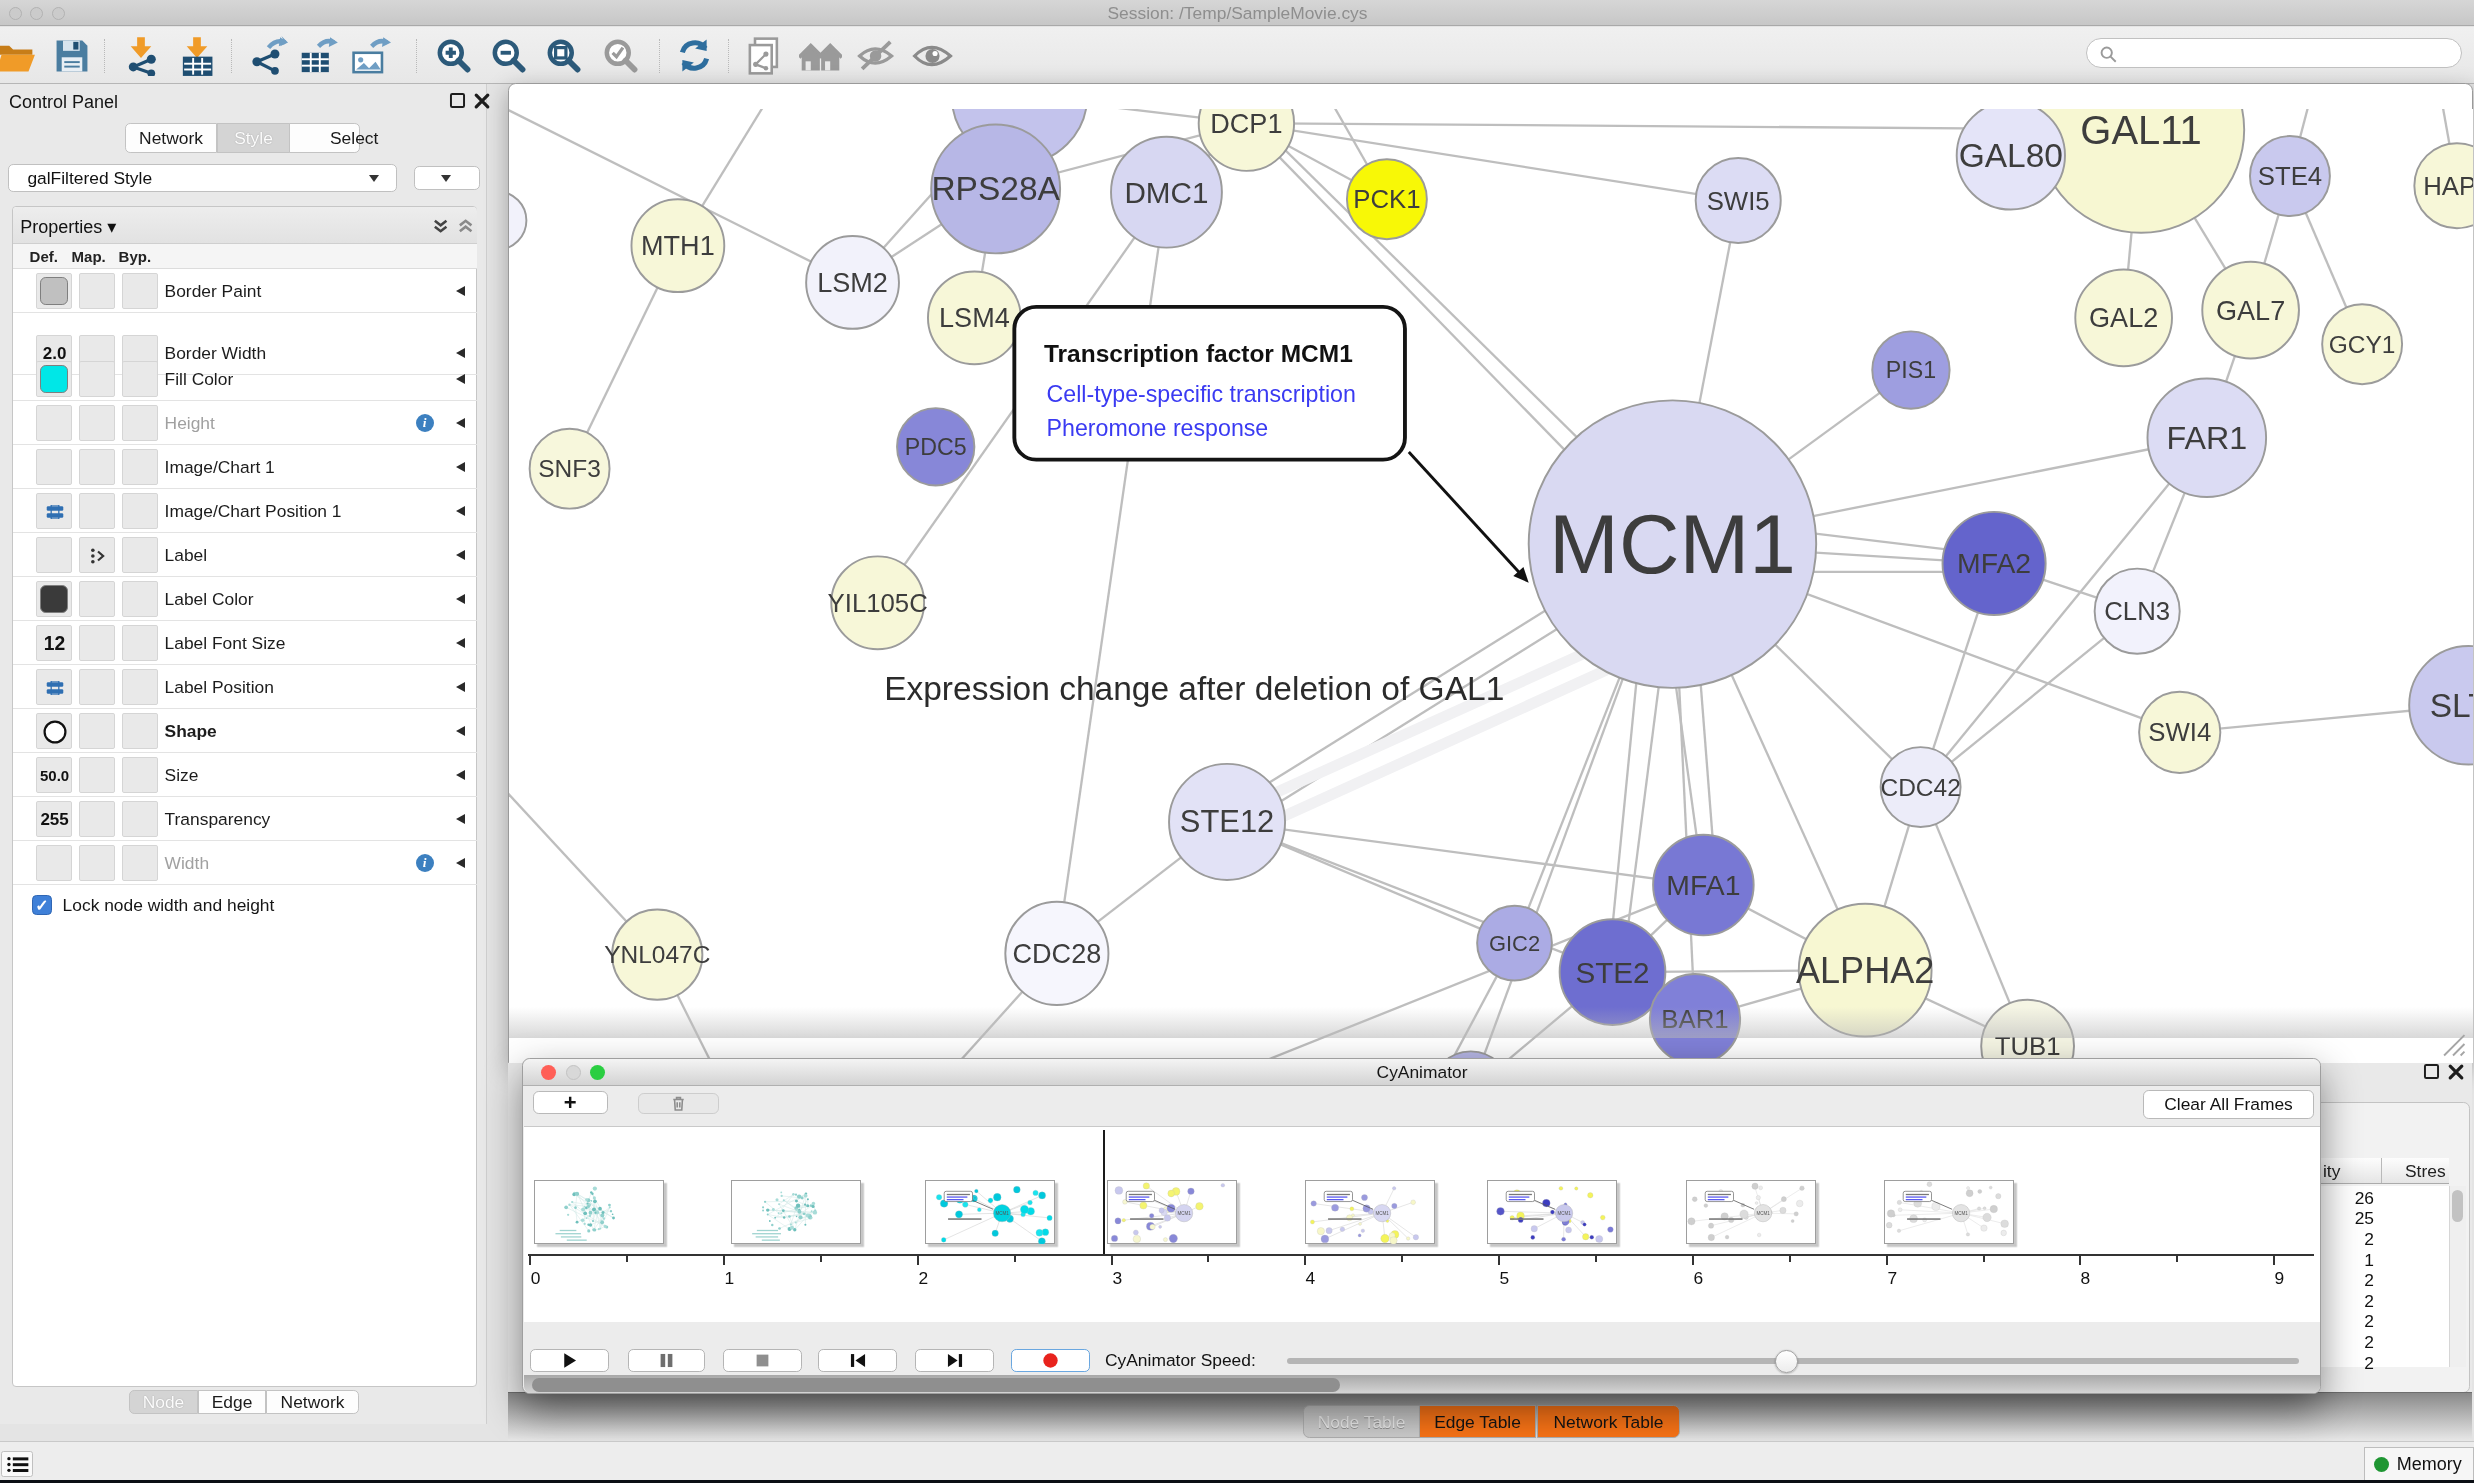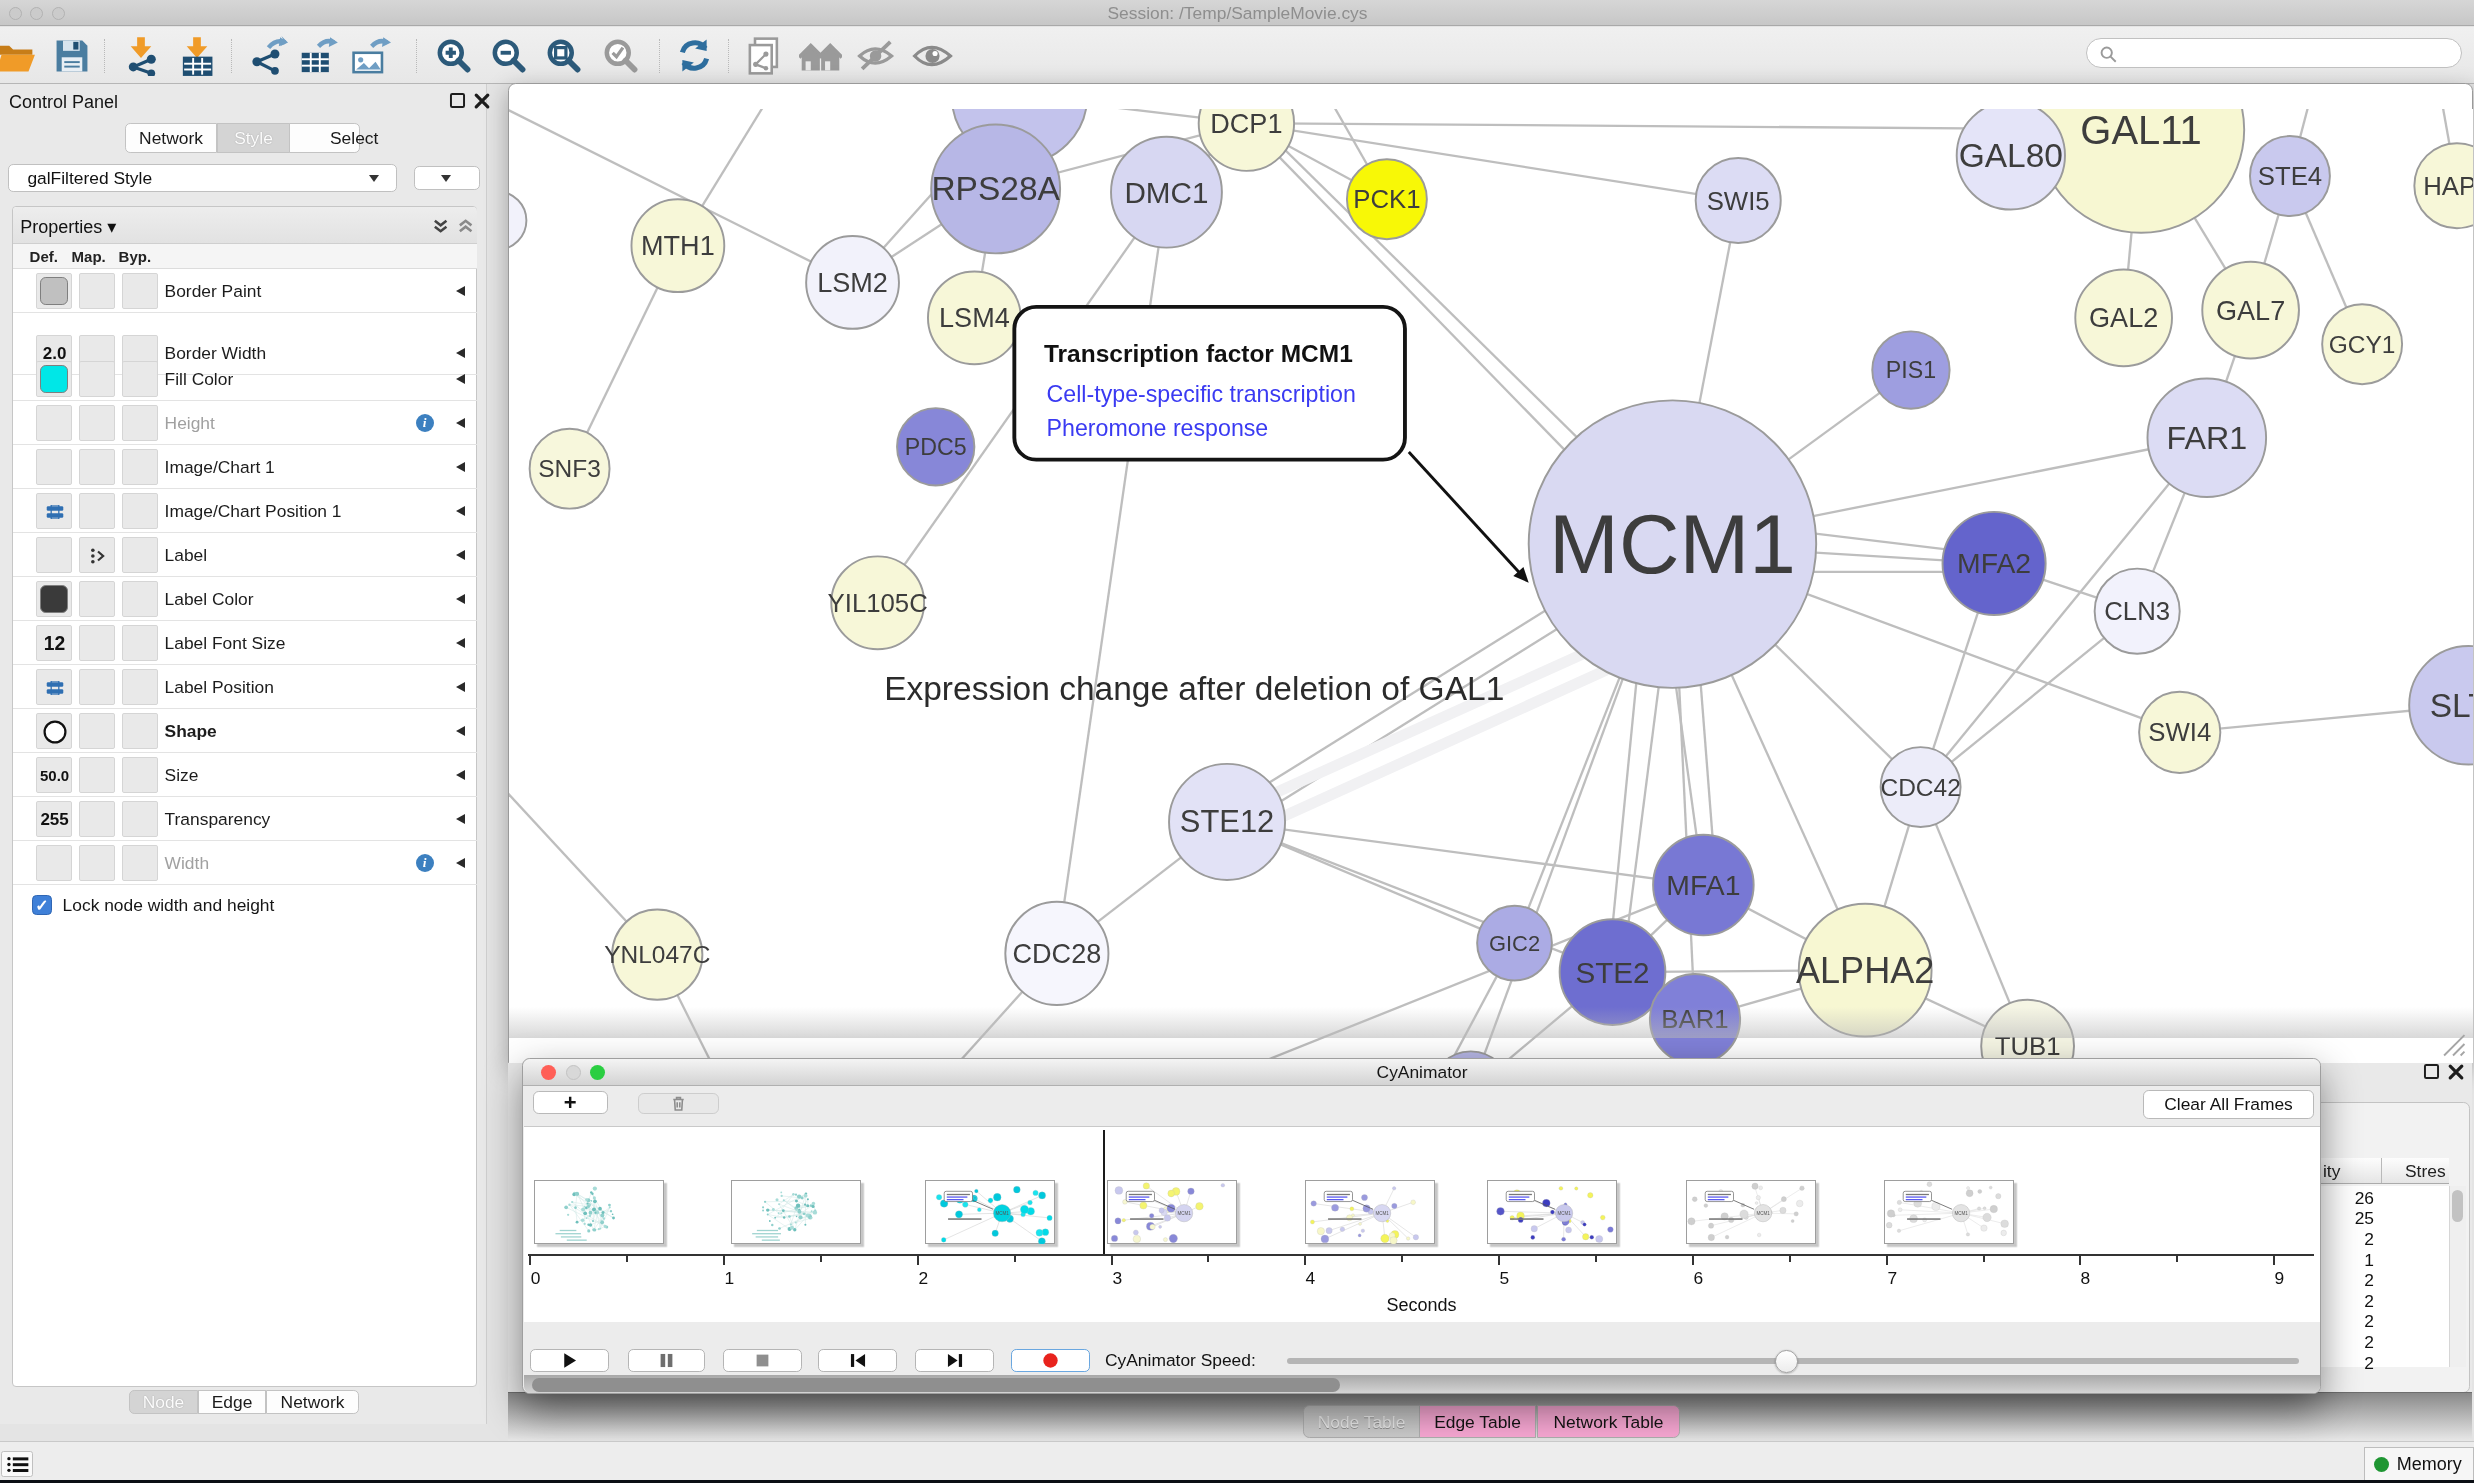--- a/index.html
+++ b/index.html
@@ -46,21 +46,21 @@
   #netfade { left:0; top:923px; width:1964px; height:31px; background:linear-gradient(rgba(200,200,200,0),rgba(185,185,185,0.55)); pointer-events:none; }
   
   #tablepanel { left:508px; top:1063px; width:1964px; height:380px; background:#e9e9e9; }
   #tp-inner { position:absolute; left:1580px; top:39px; width:382px; height:291px; background:#f2f2f2; border:0.6px solid #c3c3c3; border-radius:6.4px; }
   #tp-hdr { position:absolute; left:1580px; top:95px; width:361px; height:26.4px; background:linear-gradient(#fdfdfd,#e5e5e5); border-bottom:1.3px solid #ababab; }
   #tp-body { position:absolute; left:1580px; top:123px; width:361px; height:181px; background:#fff; }
   #tp-rows div { text-align:right; width:58px; font-size:17.4px; color:#111; height:20.6px; line-height:20.6px; }
   #tp-vsb { position:absolute; left:1941px; top:123px; width:17px; height:181px; background:#efefef; border-left:0.6px solid #d6d6d6; }
   #tp-vsb .thumb { position:absolute; left:1.9px; top:3.9px; width:11px; height:32px; background:#c2c2c2; border-radius:5.8px; }
   #tp-grad { position:absolute; left:0; top:329px; width:1964px; height:52px; background:linear-gradient(#898989,#e6e6e6 92%); border-top:0.6px solid #6e6e6e; }
-  .btab { position:absolute; height:33px; line-height:32px; text-align:center; font-size:17.4px; background:#f9a8d4; border:0.6px solid #aeaeae; color:#141414; }
+  .btab { position:absolute; height:33px; line-height:32px; text-align:center; font-size:17.4px; background:#f97316; border:0.6px solid #aeaeae; color:#141414; }
   .btab.sel { background:rgba(200,200,200,0.88); color:#ebebeb; text-shadow:0 0.6px 0.6px #8f8f8f; }
   
   #cywin { left:522px; top:1058px; width:1799px; height:336px; overflow:hidden; background:#ececec; border:0.6px solid #9f9f9f; border-radius:7.7px; box-shadow:0 15.5px 39px rgba(0,0,0,0.45); }
   #cytitle { left:0; top:0; width:1798px; height:27px; background:linear-gradient(#f4f4f4,#d3d3d3); border-bottom:0.6px solid #b0b0b0; border-radius:7.7px 7.7px 0 0; text-align:center; line-height:27px; font-size:17.4px; color:#161616; }
   .cybtn { position:absolute; background:#fff; border:1.3px solid #b9b9b9; border-radius:5.8px; }
   #cyframes { left:1.3px; top:67px; width:1797px; height:128px; background:#fff; border-top:0.6px solid #c9c9c9; }
   .thumb-fr { position:absolute; border:0.6px solid #9e9e9e; box-shadow:2.6px 2.6px 1.3px rgba(0,0,0,0.22); background:#fff; }
   #cyruler { left:1.3px; top:195px; width:1797px; height:68px; background:#fff; }
   .tick { position:absolute; width:1.3px; background:#333; }
   .ticklabel { position:absolute; top:14px; width:45px; margin-left:1.3px; text-align:left; font-size:17.4px; color:#111; }
@@ -1242,21 +1242,20 @@
       <div class="ticklabel" style="left: 1362px;">7</div>
       <div class="tick" style="left: 1459px; top: 0px; height: 7.7px;"></div>
       <div class="tick" style="left: 1555px; top: 0px; height: 11px;"></div>
       <div class="ticklabel" style="left: 1555px;">8</div>
       <div class="tick" style="left: 1652px; top: 0px; height: 7.7px;"></div>
       <div class="tick" style="left: 1749px; top: 0px; height: 11px;"></div>
       <div class="ticklabel" style="left: 1749px;">9</div>
       <div style="position: absolute; left: 3.9px; top: 0px; width: 1786px; height: 1.6px; background: rgb(51, 51, 51);"></div>
     </div>
   <div class="abs" id="playhead"></div>
-  <div class="abs" id="seconds-label">Seconds</div>
   <div id="cy-transport"></div>
   <div class="abs" id="speedlabel">CyAnimator Speed:</div>
   <div class="abs" id="slidertrack"></div>
   <div class="abs" id="sliderthumb"></div>
   <div class="abs" id="cyhsb">
       <div class="thumb"></div>
     </div>
 <div class="transport" style="left: 7px; width: 79px;">
       <svg width="17" height="17" viewBox="0 0 26 26">
         <path d="M5 2 L23 13 L5 24 Z" fill="#111"></path>

